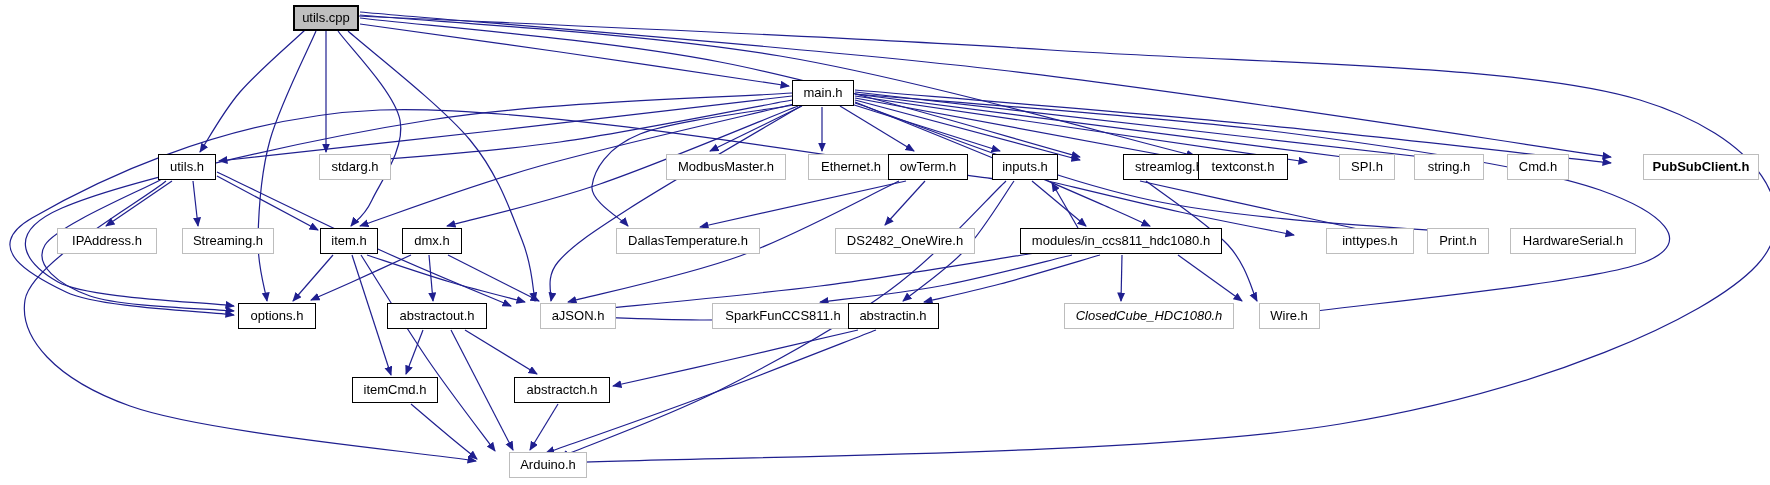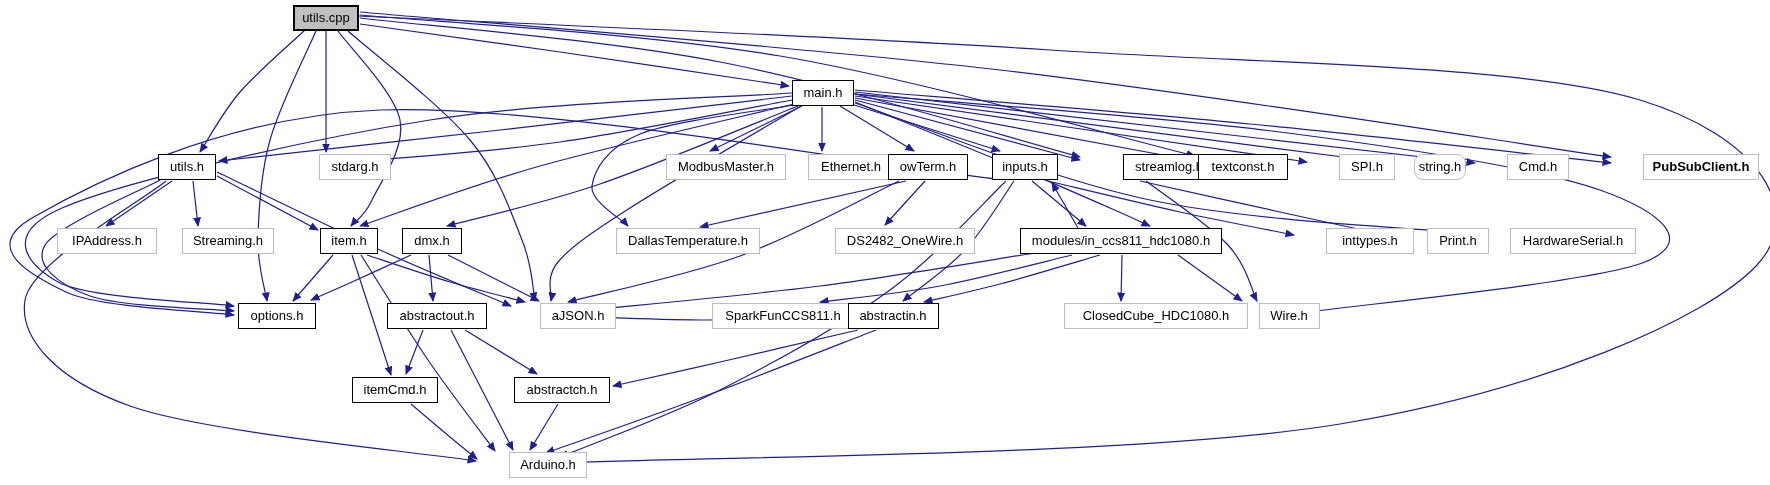--- a/index.html
+++ b/index.html
@@ -98,37 +98,37 @@
       <div class="node" style="left: 792px; top: 80px; width: 62px;">main.h</div>
       <div class="node" style="left: 158px; top: 154px; width: 58px;">utils.h</div>
       <div class="node ext" style="left: 290px; top: 154px; width: 72px;">stdarg.h</div>
       <div class="node ext" style="left: 637px; top: 154px; width: 120px;">ModbusMaster.h</div>
       <div class="node ext" style="left: 779px; top: 154px; width: 86px;">Ethernet.h</div>
       <div class="node" style="left: 888px; top: 154px; width: 80px;">owTerm.h</div>
       <div class="node" style="left: 992px; top: 154px; width: 66px;">inputs.h</div>
       <div class="node" style="left: 1083px; top: 154px; width: 92px; margin-left: 40px;">streamlog.h</div>
       <div class="node" style="left: 1198px; top: 154px; width: 90px;">textconst.h</div>
       <div class="node ext" style="left: 1310px; top: 154px; width: 56px;">SPI.h</div>
-      <div class="node ext" style="left: 1385px; top: 154px; width: 52px; border-radius: 9px;">string.h</div>
+      <div class="node ext" style="left: 1385px; top: 154px; width: 70px;">string.h</div>
       <div class="node ext" style="left: 1478px; top: 154px; width: 62px;">Cmd.h</div>
       <div class="node ext" style="left: 1614px; top: 154px; width: 116px; font-weight: bold;">PubSubClient.h</div>
       <div class="node ext" style="left: 28px; top: 228px; width: 100px;">IPAddress.h</div>
       <div class="node ext" style="left: 153px; top: 228px; width: 92px;">Streaming.h</div>
       <div class="node" style="left: 320px; top: 228px; width: 58px;">item.h</div>
       <div class="node" style="left: 402px; top: 228px; width: 60px;">dmx.h</div>
       <div class="node ext" style="left: 587px; top: 228px; width: 144px;">DallasTemperature.h</div>
       <div class="node ext" style="left: 806px; top: 228px; width: 140px;">DS2482_OneWire.h</div>
       <div class="node" style="left: 1020px; top: 228px; width: 202px;">modules/in_ccs811_hdc1080.h</div>
       <div class="node ext" style="left: 1297px; top: 228px; width: 88px;">inttypes.h</div>
       <div class="node ext" style="left: 1398px; top: 228px; width: 62px;">Print.h</div>
       <div class="node ext" style="left: 1481px; top: 228px; width: 126px;">HardwareSerial.h</div>
       <div class="node" style="left: 238px; top: 303px; width: 78px;">options.h</div>
       <div class="node" style="left: 387px; top: 303px; width: 100px;">abstractout.h</div>
       <div class="node ext" style="left: 511px; top: 303px; width: 76px;">aJSON.h</div>
       <div class="node ext" style="left: 683px; top: 303px; width: 142px;">SparkFunCCS811.h</div>
       <div class="node" style="left: 847.5px; top: 303px; width: 91px;">abstractin.h</div>
-      <div class="node ext" style="left: 1035px; top: 303px; width: 184px;">ClosedCube_HDC1080.h</div>
+      <div class="node ext" style="left: 1035px; top: 303px; width: 170px; font-style: italic;">ClosedCube_HDC1080.h</div>
       <div class="node ext" style="left: 1229.5px; top: 303px; width: 61px;">Wire.h</div>
       <div class="node" style="left: 352px; top: 377px; width: 86px;">itemCmd.h</div>
       <div class="node" style="left: 514px; top: 377px; width: 96px;">abstractch.h</div>
       <div class="node ext" style="left: 480px; top: 452px; width: 78px;">Arduino.h</div>
     </div>
 </div>
 
 </body></html>

